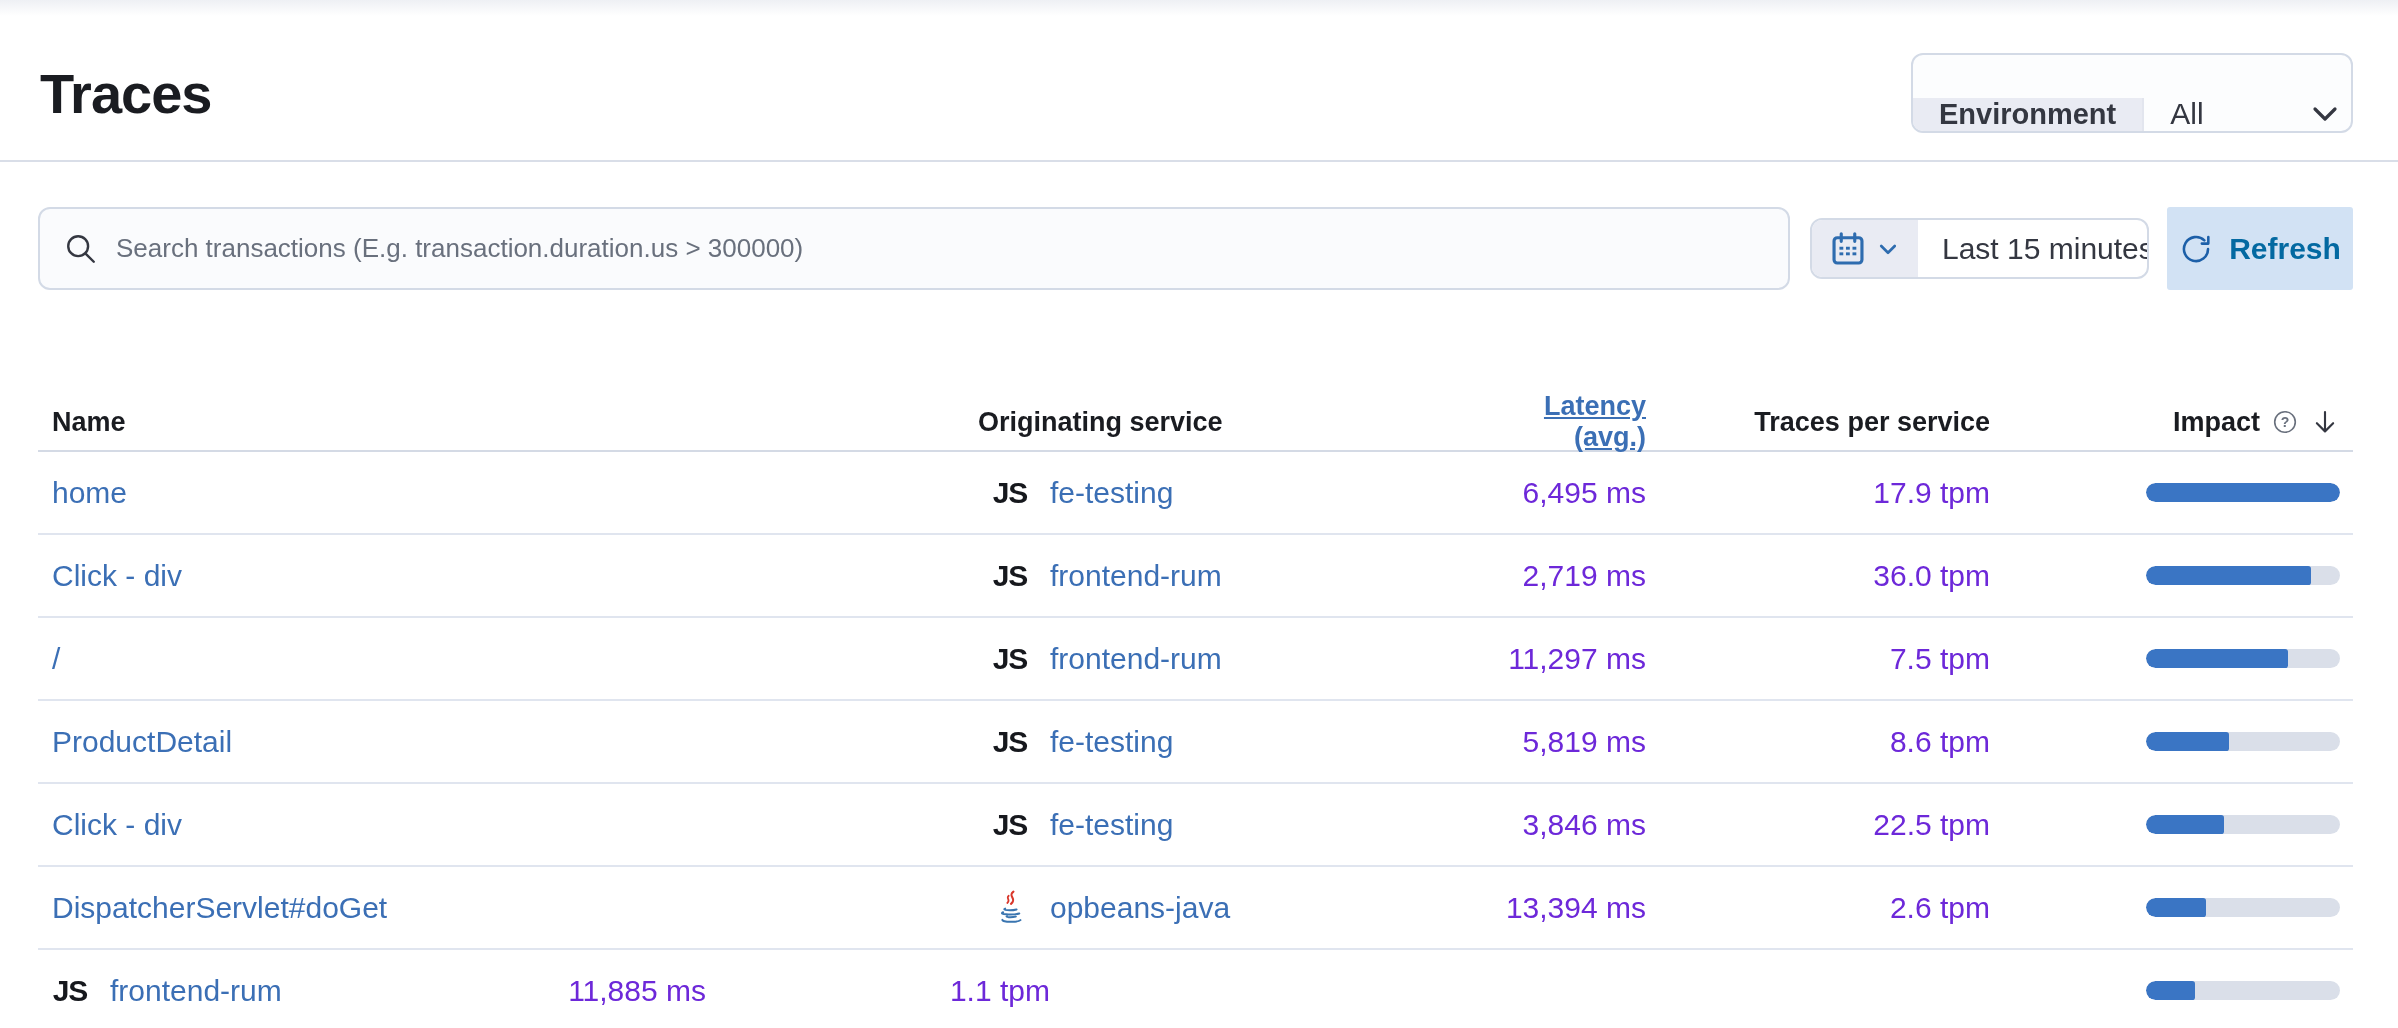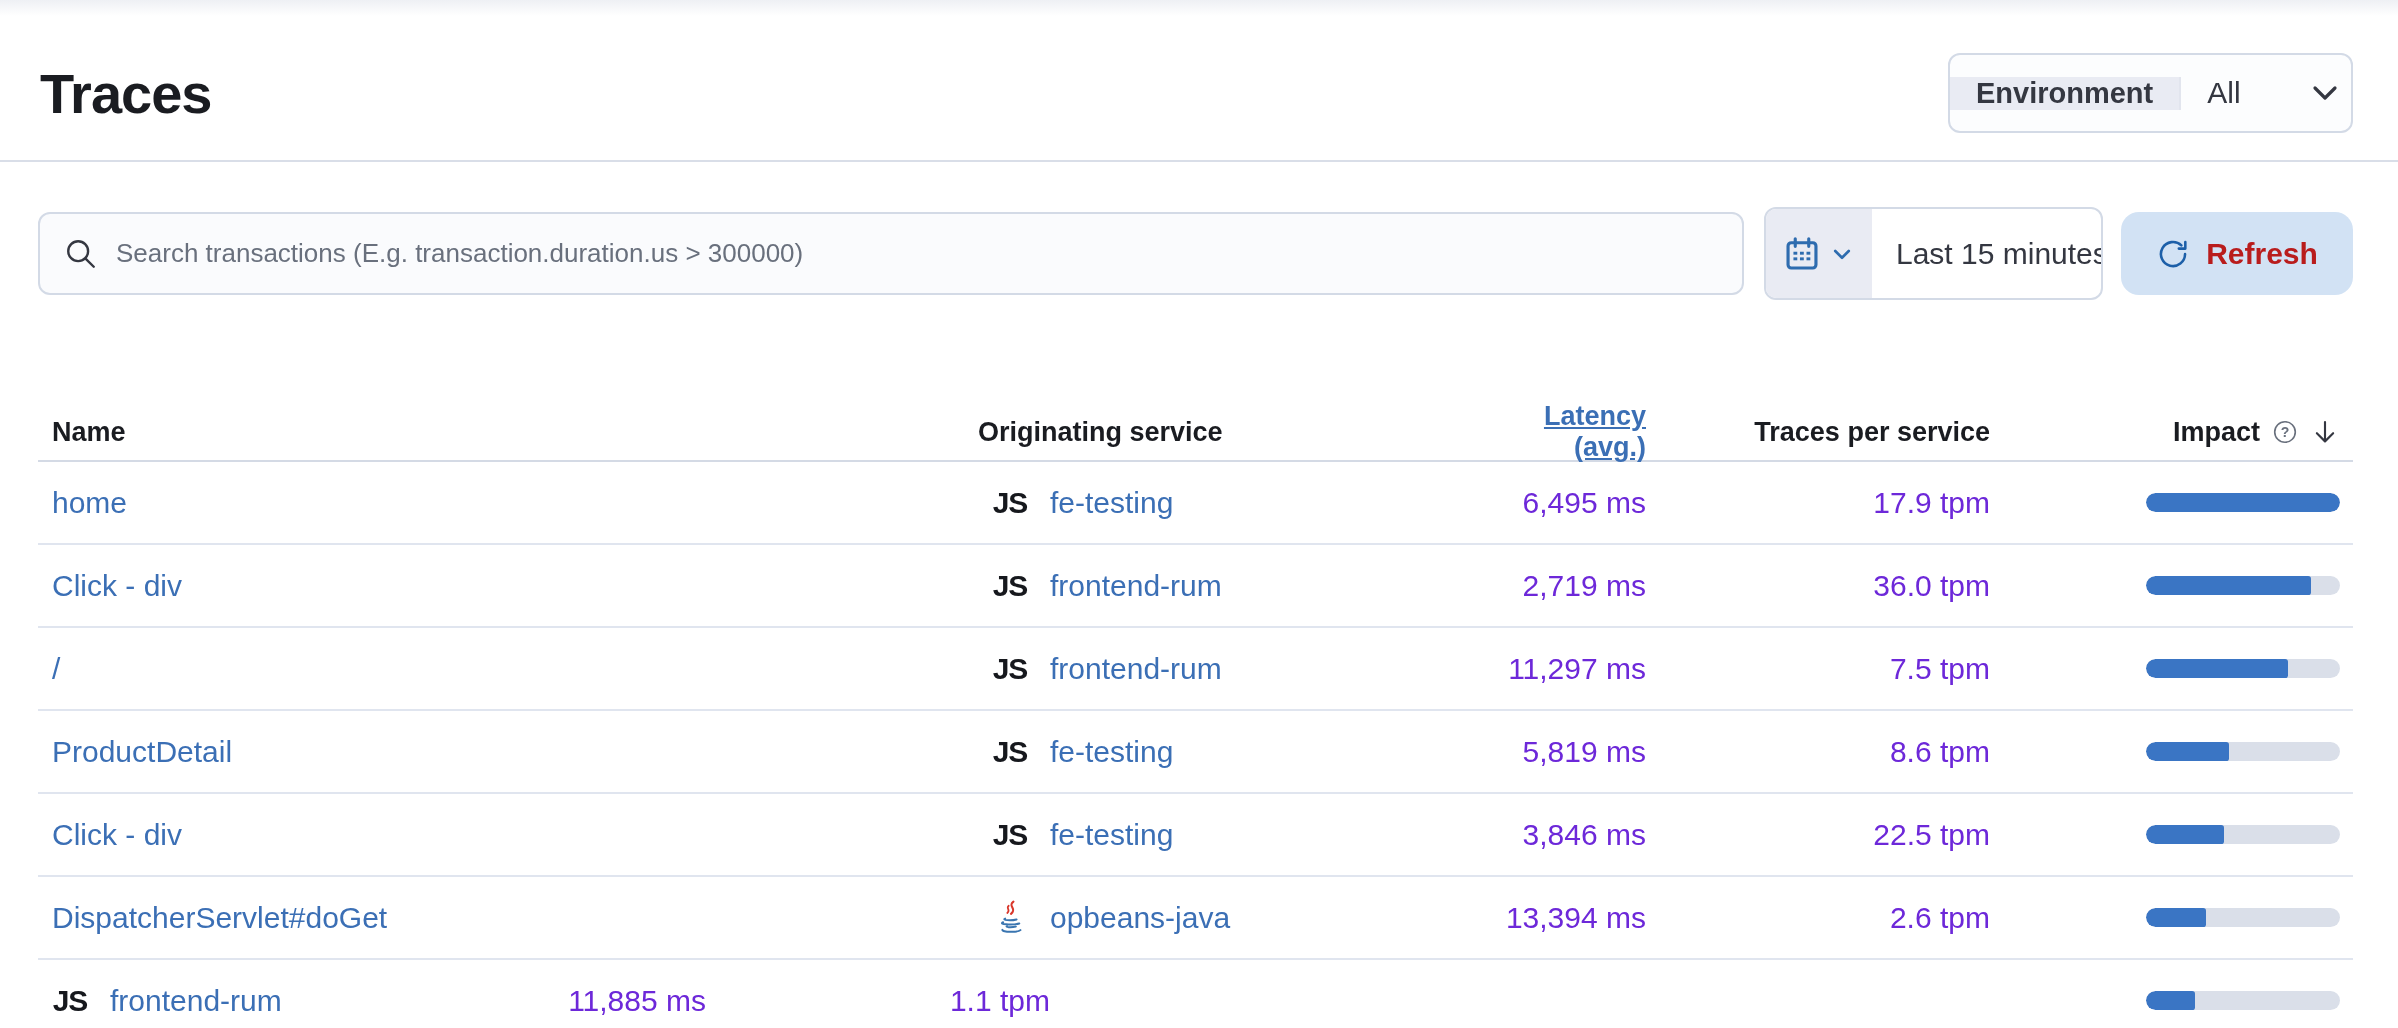--- a/index.html
+++ b/index.html
@@ -7,43 +7,43 @@
     font-family:"Liberation Sans","DejaVu Sans",sans-serif; color:#343741; }
   .page { position:relative; width:2398px; height:1028px; background:#fff; }
   .top-fade { position:absolute; top:0; left:0; right:0; height:16px;
     background:linear-gradient(#eef0f4,#ffffff); }
 
   
   .page-header { display:flex; align-items:center; justify-content:space-between;
     padding:26px 45px 0 40px; height:162px; border-bottom:2px solid #d9deе8;
     border-bottom:2px solid #d9dee8; }
   .page-title { font-size:56px; font-weight:700; color:#1a1c21; letter-spacing:-1px; }
-  .env-control { display:flex; align-items:center; height:80px; width:405px;
+  .env-control { display:flex; align-items:flex-end; height:80px; width:442px;
     border:2px solid #d3dae6; border-radius:12px; overflow:hidden; background:#fcfdfe; cursor:pointer; }
   .env-label { display:flex; align-items:center; padding:0 26px; background:#e9ebf3;
     font-size:29px; font-weight:700; color:#343741; border-right:2px solid #e2e5ee; }
   .env-value { flex:1; display:flex; align-items:center; justify-content:space-between;
     padding:0 10px 0 26px; font-size:30px; color:#343741; }
 
   
   .filter-bar { display:flex; align-items:center; margin:45px 45px 0 38px; gap:20px; }
   .search-box { flex:1; display:flex; align-items:center; height:83px;
     border:2px solid #d3dae6; border-radius:12px; background:#fafbfd; padding:0 22px 0 24px; }
   .search-box input { flex:1; border:none; outline:none; background:transparent;
     font-size:26px; color:#343741; font-family:inherit; margin-left:18px; }
   .search-box input::placeholder { color:#69707d; opacity:1; }
-  .time-picker { display:flex; align-items:stretch; height:93px; width:339px;
+  .time-picker { display:flex; align-items:stretch; height:61px; width:339px;
     border:2px solid #d3dae6; border-radius:12px; background:#fff; overflow:hidden; }
   .tp-cal { display:flex; align-items:center; gap:10px; padding:0 18px;
     background:#e9ebf3; cursor:pointer; }
   .tp-text { flex:1; display:flex; align-items:center; padding-left:24px;
     font-size:30px; color:#343741; cursor:pointer; white-space:nowrap; }
   .refresh-btn { display:flex; align-items:center; justify-content:center; gap:16px;
-    width:232px; height:83px; margin-left:-2px; border:none; border-radius:18px;
-    background:#d2e2f4; color:#b91c1c; font-size:30px; font-weight:700;
+    width:186px; height:83px; margin-left:-2px; border:none; border-radius:3px;
+    background:#d2e2f4; color:#0369a1; font-size:30px; font-weight:700;
     font-family:inherit; cursor:pointer; }
 
   
   .traces-table { margin:0 45px 0 38px; padding-top:104px; }
   .t-row { display:flex; align-items:center; }
   .t-head { height:58px; border-bottom:2px solid #d4dae5; font-size:27px; font-weight:700; color:#1a1c21; }
   .t-body-row { height:83px; border-bottom:2px solid #e0e5ef; font-size:30px; }
   .col-name    { width:940px; padding-left:14px; }
   .col-service { width:490px; padding-left:10px; display:flex; align-items:center; }
   .col-latency { width:178px; text-align:right; justify-content:flex-end; display:flex; }

